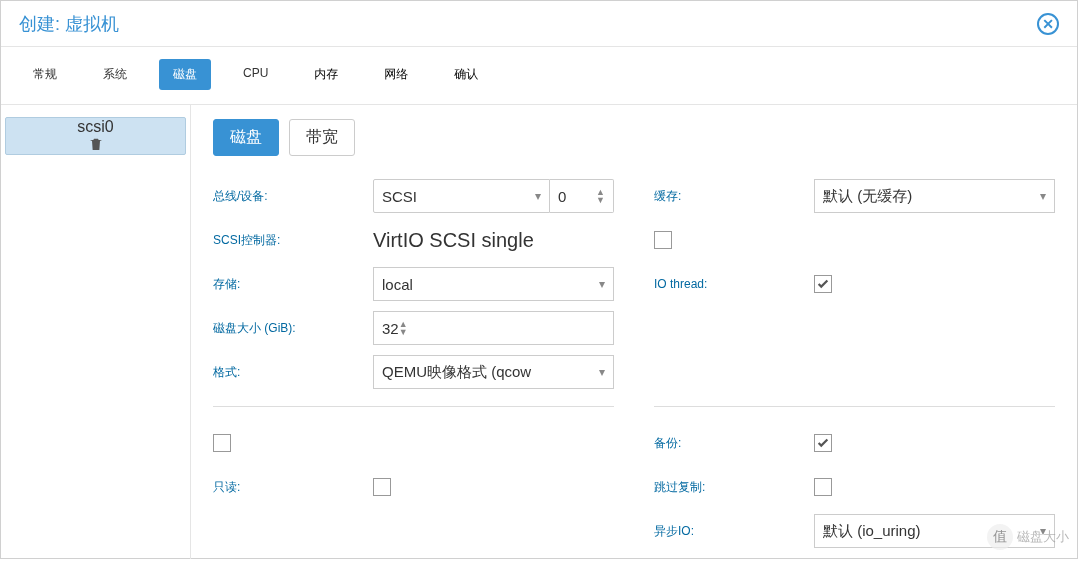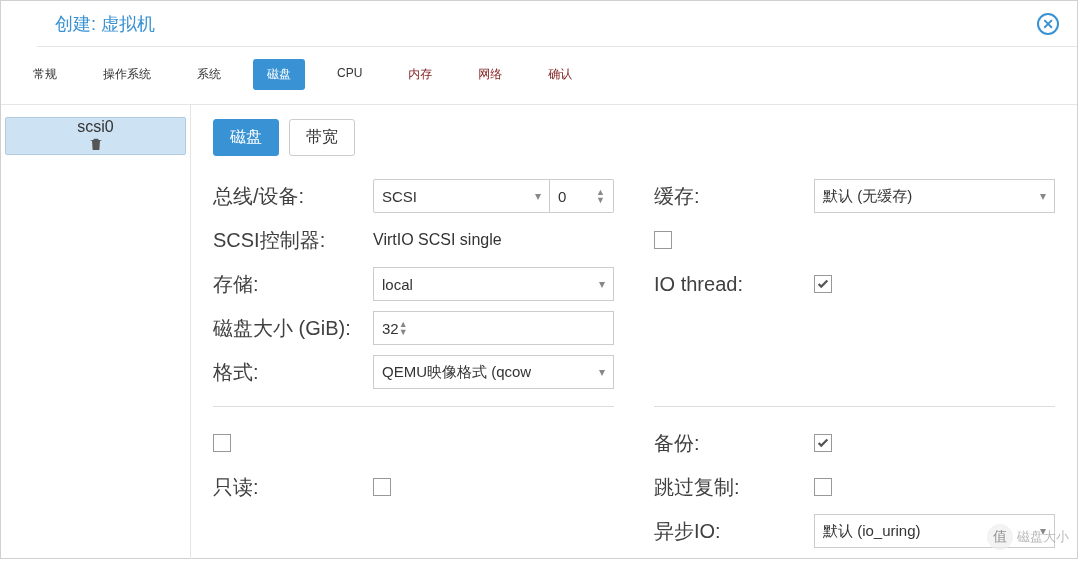--- a/index.html
+++ b/index.html
@@ -1,36 +1,36 @@
 <!DOCTYPE html>
 <html><head>
   <meta charset="utf-8">
   <style>
     * { box-sizing: border-box; margin: 0; padding: 0; font-family: Arial, "Microsoft YaHei", sans-serif; }
     body { background: #fff; width: 1080px; height: 561px; overflow: hidden; position: relative; }
     .window { border: 1px solid #d0d0d0; width: 1078px; height: 559px; position: relative; background: #fff; }
-    .titlebar { height: 46px; display: flex; align-items: center; justify-content: space-between; padding: 0 18px; border-bottom: 1px solid #e5e5e5; margin-left: 36px; }
+    .titlebar { height: 46px; display: flex; align-items: center; justify-content: space-between; padding: 0 18px; border-bottom: 1px solid #e5e5e5; }
     .title { color: #3892d4; font-size: 18px; }
     .closebtn { width: 22px; height: 22px; border: 2px solid #3892d4; border-radius: 50%; display: flex; align-items: center; justify-content: center; cursor: pointer; color: #3892d4; font-size: 14px; font-weight: bold; }
     .tabs { display: flex; gap: 18px; padding: 12px 18px 14px 18px; border-bottom: 1px solid #e5e5e5; }
     .tab { font-size: 12px; color: #333; padding: 7px 14px; cursor: pointer; }
     .tab.active { background: #3892d4; color: #fff; border-radius: 3px; }
-    .tab.disabled { color: #7f1d1d; }
+    .tab.disabled { color: #000000; }
     .body { display: flex; height: calc(100% - 46px - 57px); }
     .sidebar { width: 190px; border-right: 1px solid #e5e5e5; padding-top: 8px; }
     .sidebar-item { height: 38px; display: flex; align-items: center; justify-content: space-between; padding: 0 10px; font-size: 16px; color: #333; cursor: pointer; border: 1px solid #b0cce0; background: #cde2f2; margin: 4px; border-radius: 2px; flex-direction: column; }
     .content { flex: 1; padding: 14px 22px; }
     .subtabs { display: flex; gap: 10px; margin-bottom: 18px; }
     .subtab { font-size: 16px; padding: 7px 16px; border: 1px solid #ccc; border-radius: 3px; cursor: pointer; color: #333; background: #fff; }
     .subtab.active { background: #3892d4; color: #fff; border-color: #3892d4; }
     .form { display: flex; gap: 40px; }
     .col { flex: 1; }
     .row { display: flex; align-items: center; min-height: 44px; }
-    .label { width: 160px; color: #404040; font-size: 20px; }
-    .static { color: #333; font-size: 16px; }
+    .label { width: 160px; color: #0369a1; font-size: 12px; }
+    .static { color: #333; font-size: 20px; }
     .control { flex: 1; display: flex; }
     .select, .spinner, .textinput { height: 34px; border: 1px solid #ccc; background: #fff; font-size: 15px; color: #333; display: flex; align-items: center; padding: 0 8px; position: relative; }
     .select { flex: 1; justify-content: space-between; cursor: pointer; }
     .select .caret { color: #888; font-size: 12px; }
     .bus-group { display: flex; width: 100%; }
     .bus-group .select { flex: 1; border-radius: 2px 0 0 2px; }
     .bus-group .spinner { width: 64px; border-left: none; border-radius: 0 2px 2px 0; justify-content: space-between; }
     .spinner-arrows { display: flex; flex-direction: column; font-size: 9px; color: #888; gap: 0; line-height: 8px; cursor: pointer; }
     .num-spinner { flex: 1; justify-content: flex-start; }
     hr.sep { border: none; border-top: 1px solid #ddd; margin: 12px 0 14px 0; }
@@ -47,21 +47,20 @@
 <div class="window">
   <div class="titlebar">
     <div class="title">创建: 虚拟机</div>
     <div class="closebtn">
       <span>✕</span>
     </div>
   </div>
 
   <div class="tabs">
     <div class="tab">常规</div>
-    <div class="tab">操作系统</div>
     <div class="tab">系统</div>
     <div class="tab active">磁盘</div>
     <div class="tab">CPU</div>
     <div class="tab disabled">内存</div>
     <div class="tab disabled">网络</div>
     <div class="tab disabled">确认</div>
   </div>
 
   <div class="body">
     <div class="sidebar">

